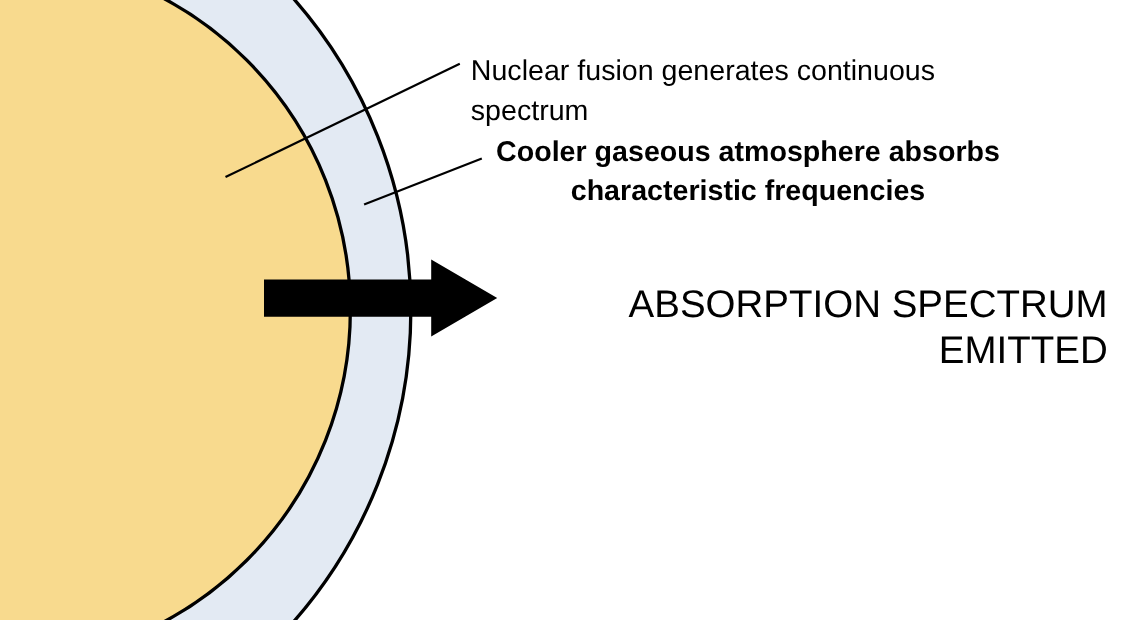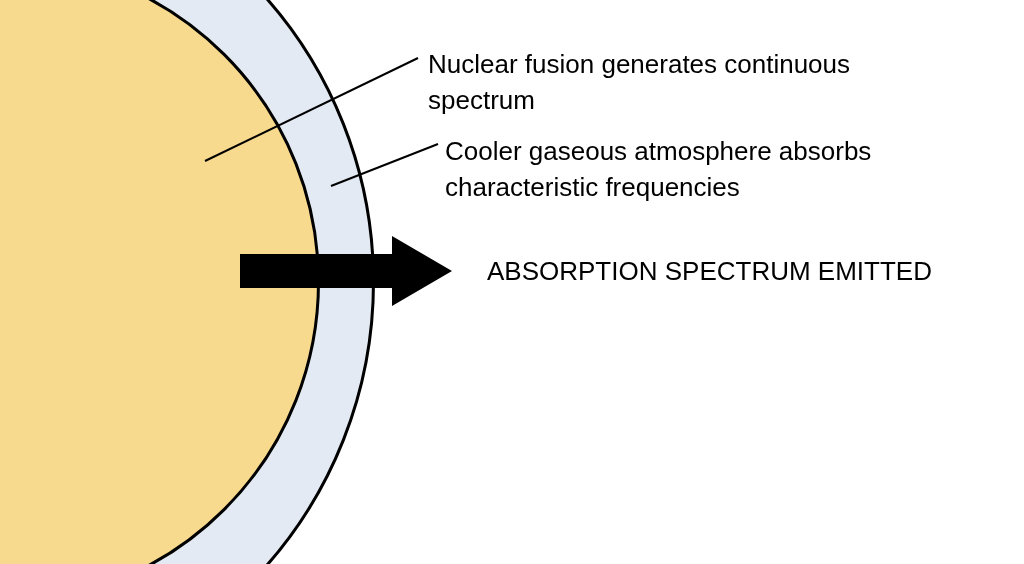--- a/index.html
+++ b/index.html
@@ -69,33 +69,34 @@
     left: 428px;
     top: 27px;
     width: 480px;
     font-size: 26px;
     line-height: 1.38;
     text-align: left;
     margin-top: 20px;
   }
   #annotation-middle {
     left: 445px;
-    top: 134px;
+    top: 120px;
     width: 470px;
     font-size: 26px;
     line-height: 1.38;
-    text-align: left;
+    text-align: center;
+    font-weight: bold;
   }
   #result-label {
     left: 487px;
     top: 256px;
     width: 520px;
-    font-size: 26px;
+    font-size: 35px;
     line-height: 1.2;
-    text-align: left;
+    text-align: right;
   }
 </style>
 </head>
 <body>
 
 <div id="canvas">
 
   <div class="circle" id="atmosphere-circle"></div>
 
   <div class="circle" id="star-circle"></div>

